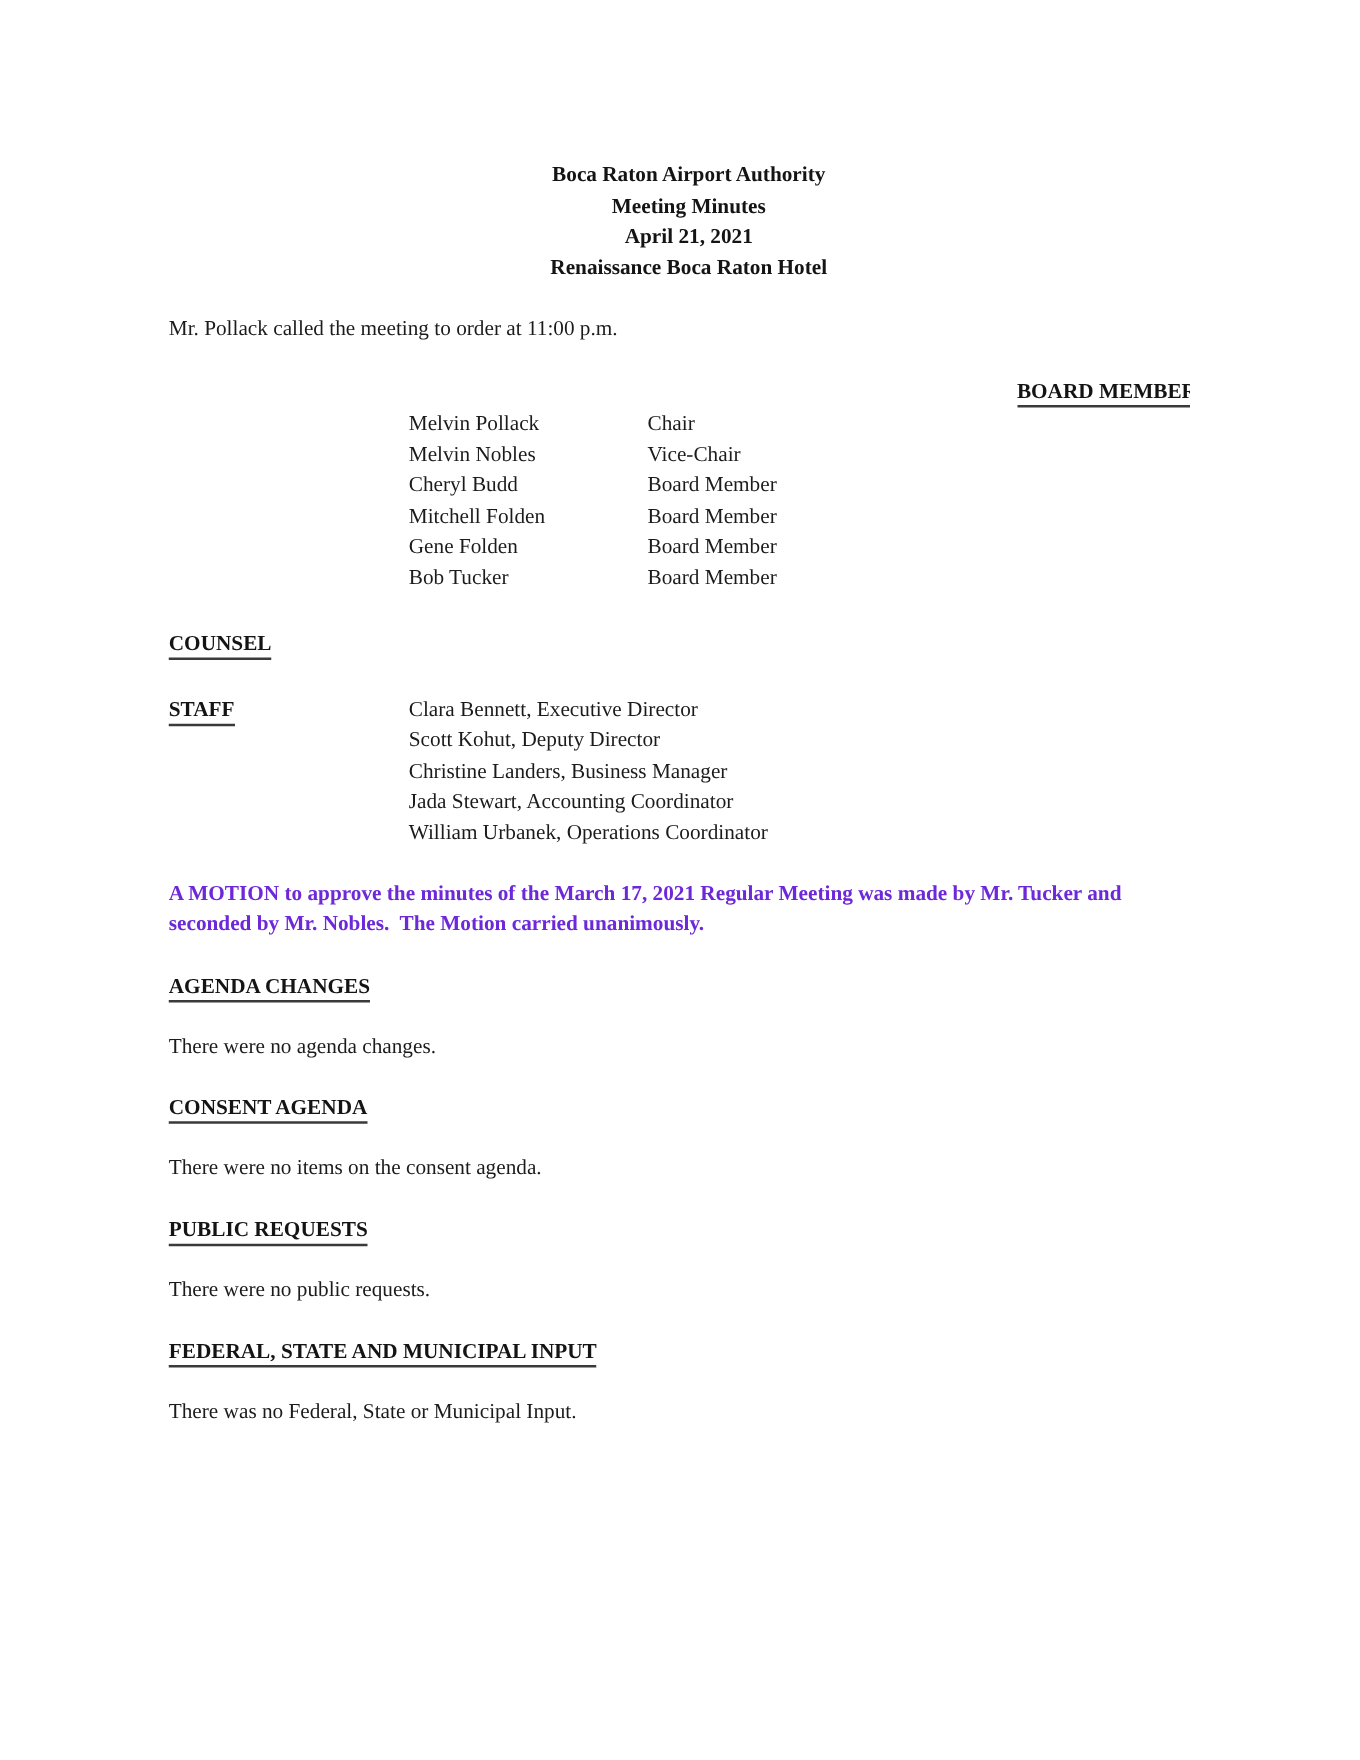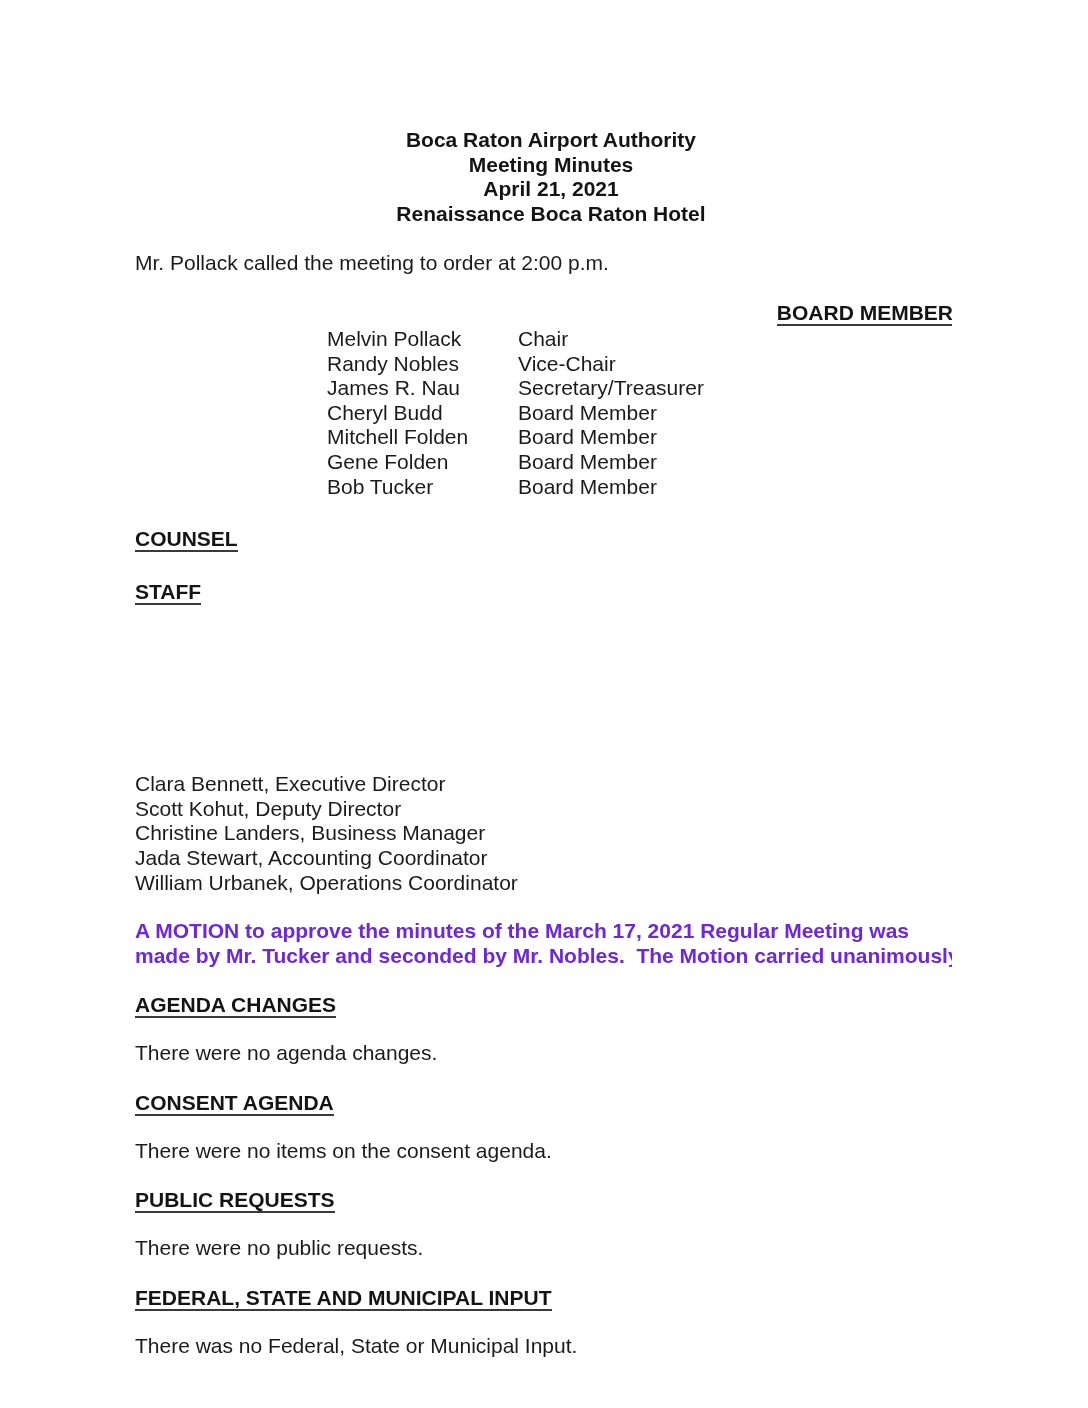--- a/index.html
+++ b/index.html
@@ -6,23 +6,23 @@
     margin: 0;
     padding: 0;
     background: #ffffff;
   }
   .page {
     position: relative;
     width: 952px;
     height: 1408px;
     background: #ffffff;
     overflow: hidden;
-    font-family: Liberation Sans, sans-serif;
+    font-family: Liberation Serif, serif;
     color: #1b1b1b;
-    font-size: 21px;
+    font-size: 17px;
     line-height: 24.6px;
   }
   .content {
     position: absolute;
     left: 135px;
     top: 128px;
     width: 832px;
   }
   .doc-header {
     text-align: center;
@@ -63,21 +63,20 @@
   }
   .label-col {
     width: 192px;
     flex: 0 0 192px;
   }
   .counsel-row {
     margin-bottom: 23px;
   }
   .staff-row {
     margin-bottom: 24px;
-    flex-direction: column;
   }
   .section-heading-line {
     margin: 0 0 23px 0;
   }
   .section-body {
     margin: 0 0 25px 0;
     white-space: pre-wrap;
   }
   .bold-body {
     font-weight: bold;
@@ -90,38 +89,34 @@
 <div class="page">
   <div class="content">
 
     <div class="doc-header">
       <div>Boca Raton Airport Authority</div>
       <div>Meeting Minutes</div>
       <div>April 21, 2021</div>
       <div>Renaissance Boca Raton Hotel</div>
     </div>
 
-    <p class="body-text">Mr. Pollack called the meeting to order at 2:00 p.m.</p>
+    <p class="body-text">Mr. Pollack called the meeting to order at 11:00 p.m.</p>
 
     <div>
       <div class="heading-line">
         <span class="heading">BOARD MEMBERS</span>
       </div>
       <div class="member-table">
         <div class="member-row">
           <span class="member-name">Melvin Pollack</span>
           <span class="member-title">Chair</span>
         </div>
         <div class="member-row">
-          <span class="member-name">Randy Nobles</span>
+          <span class="member-name">Melvin Nobles</span>
           <span class="member-title">Vice-Chair</span>
-        </div>
-        <div class="member-row">
-          <span class="member-name">James R. Nau</span>
-          <span class="member-title">Secretary/Treasurer</span>
         </div>
         <div class="member-row">
           <span class="member-name">Cheryl Budd</span>
           <span class="member-title">Board Member</span>
         </div>
         <div class="member-row">
           <span class="member-name">Mitchell Folden</span>
           <span class="member-title">Board Member</span>
         </div>
         <div class="member-row">

